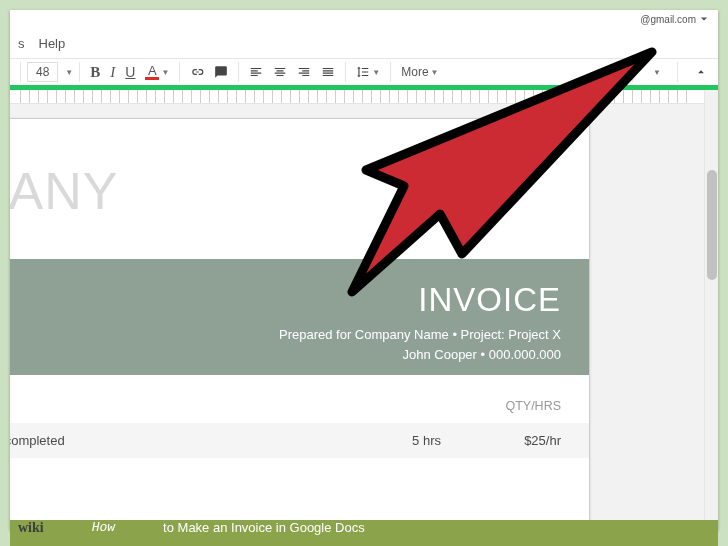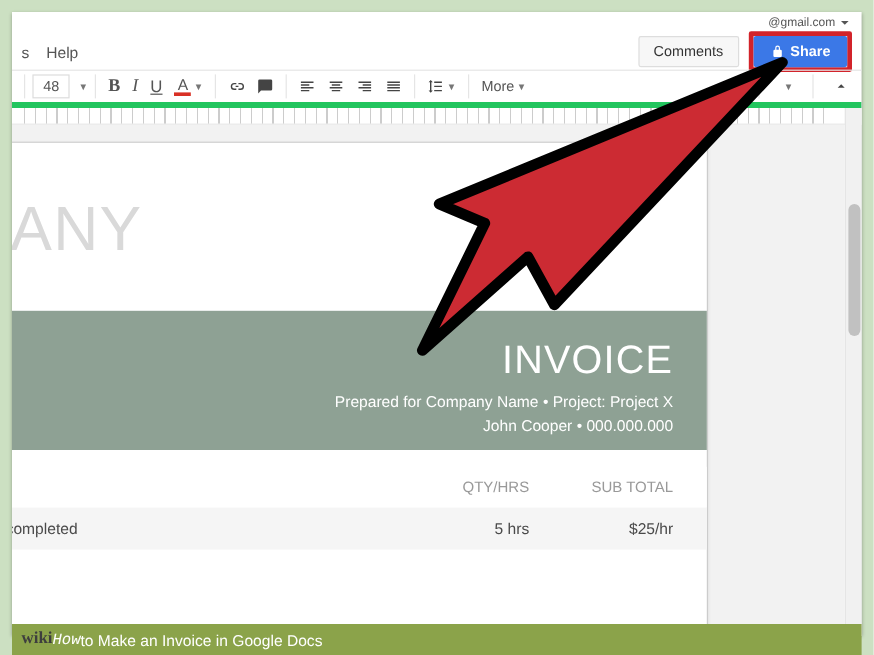--- a/index.html
+++ b/index.html
@@ -116,53 +116,42 @@
   .thead, .trow { display: flex; padding: 10px 28px 10px 100px; }
   .thead { color: #999; font-size: 12.5px; background: #fff; }
   .trow { color: #4a4a4a; font-size: 13px; background: #f5f5f5; }
   .col-desc { flex: 1; text-align: left; }
   .col { width: 120px; text-align: right; }
 
   .arrow-overlay { position: absolute; top: 14px; left: 272px; pointer-events: none; }
 
   .caption-bar {
     position: absolute; bottom: 0; left: 10px; width: 708px; height: 26px;
-    background: #8ba34a; display: flex; align-items: center;
-    color: #fff; font-size: 13px; padding: 0 8px;
+    background: #8ba34a; display: flex; align-items: flex-start;
+    color: #fff; font-size: 13px; padding: 0 8px; gap: 48px;
   }
   .caption-bar .wiki { font-family: serif; font-weight: bold; font-size: 14px; color: #3e3e3e; }
   .caption-bar .how { font-family: Liberation Mono, monospace; font-style: italic; font-size: 13px; color: #fff; }
 </style>
 </head>
 <body>
 
 <div class="frame">
 
   <div class="top-strip">
     <span>@gmail.com</span>
     <svg viewBox="0 0 10 10">
         <path d="M1 3 L5 7 L9 3 Z"></path>
       </svg>
   </div>
 
   <div class="menubar">
     <div class="menubar-left">
       <span>s</span>
       <span>Help</span>
-    </div>
-    <div class="menubar-right">
-      <div class="comments-btn">Comments</div>
-      <div class="share-wrap">
-        <div class="share-btn">
-          <svg viewBox="0 0 24 24">
-              <path d="M12 2a4 4 0 0 0-4 4v3H7a2 2 0 0 0-2 2v8a2 2 0 0 0 2 2h10a2 2 0 0 0 2-2v-8a2 2 0 0 0-2-2h-1V6a4 4 0 0 0-4-4zm-2 4a2 2 0 1 1 4 0v3h-4V6z"></path>
-            </svg>
-          <span>Share</span>
-        </div>
-      </div>
     </div>
   </div>
 
   <div class="toolbar">
     <div class="tool-sep"></div>
     <div class="fontsize">
       <div class="fs-num">48</div>
       <span class="dropdown-caret">▼</span>
     </div>
     <div class="tool-sep"></div>
@@ -249,21 +238,20 @@
       <div class="company-title">OMPANY</div>
       <div class="invoice-band">
         <h1>INVOICE</h1>
         <div class="line">Prepared for Company Name • Project: Project X</div>
         <div class="line">John Cooper • 000.000.000</div>
       </div>
       <div class="table">
         <div class="thead">
           <div class="col-desc"></div>
           <div class="col">QTY/HRS</div>
-          <div class="col">SUB TOTAL</div>
         </div>
         <div class="trow">
           <div class="col-desc">ork that was completed</div>
           <div class="col">5 hrs</div>
           <div class="col">$25/hr</div>
         </div>
       </div>
     </div>
   </div>
 

